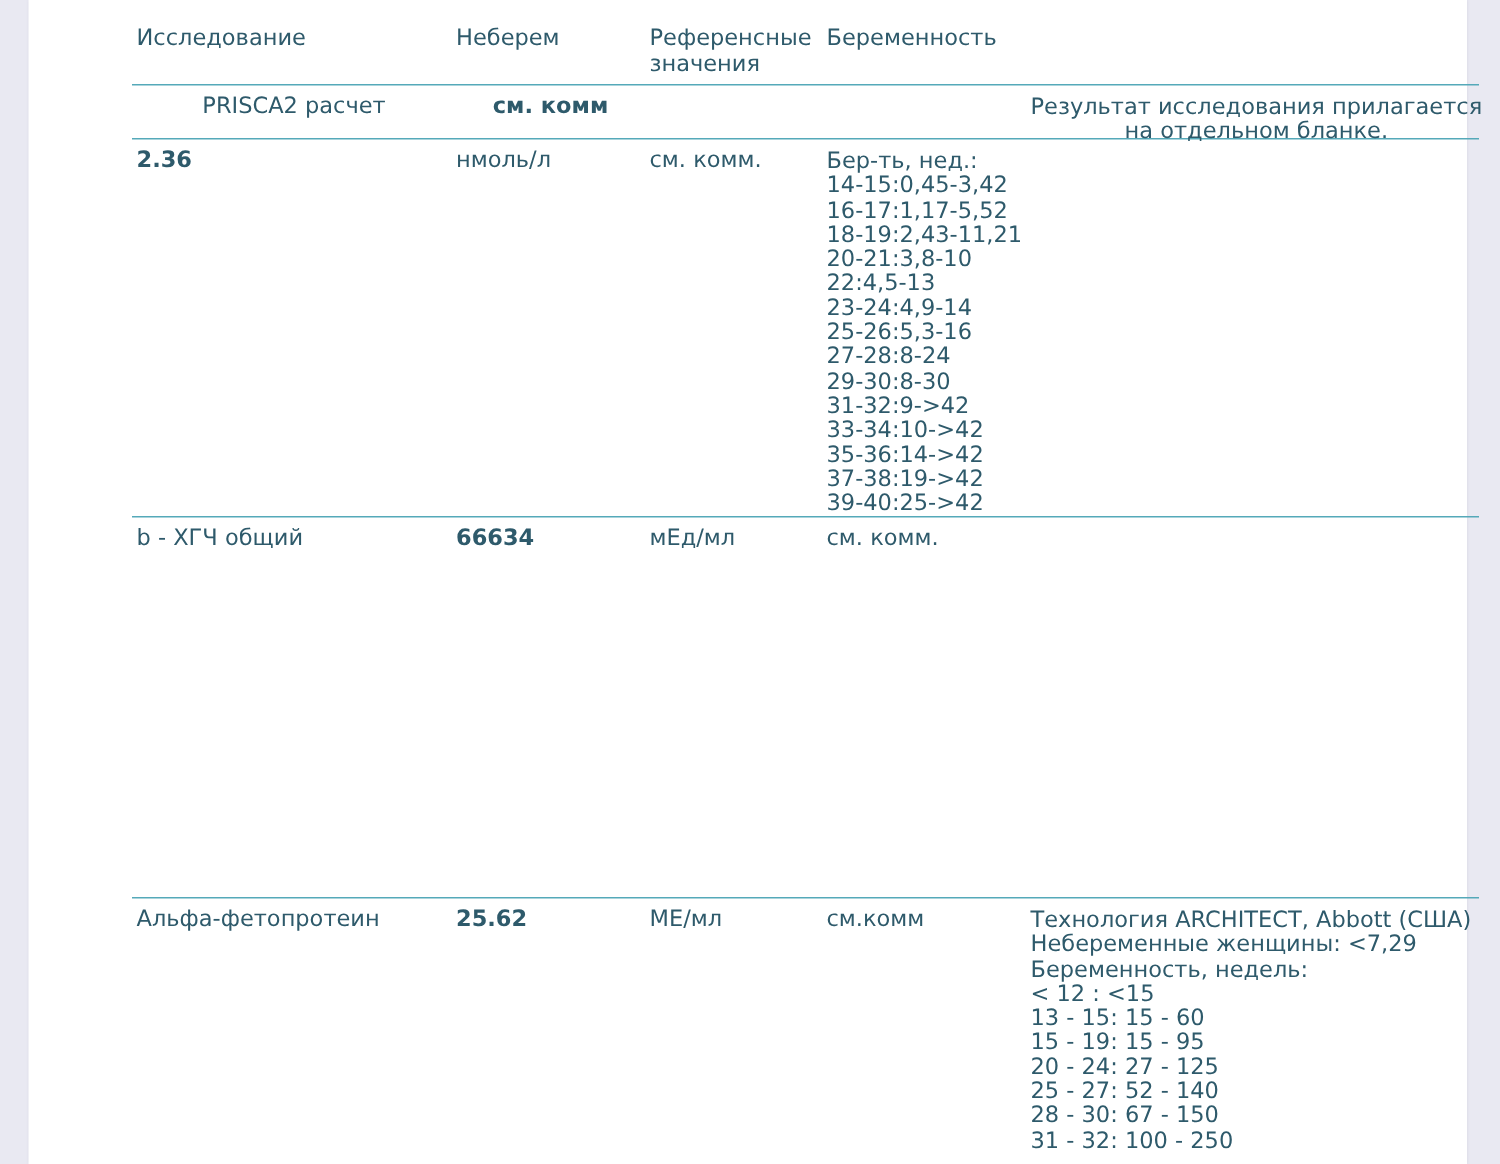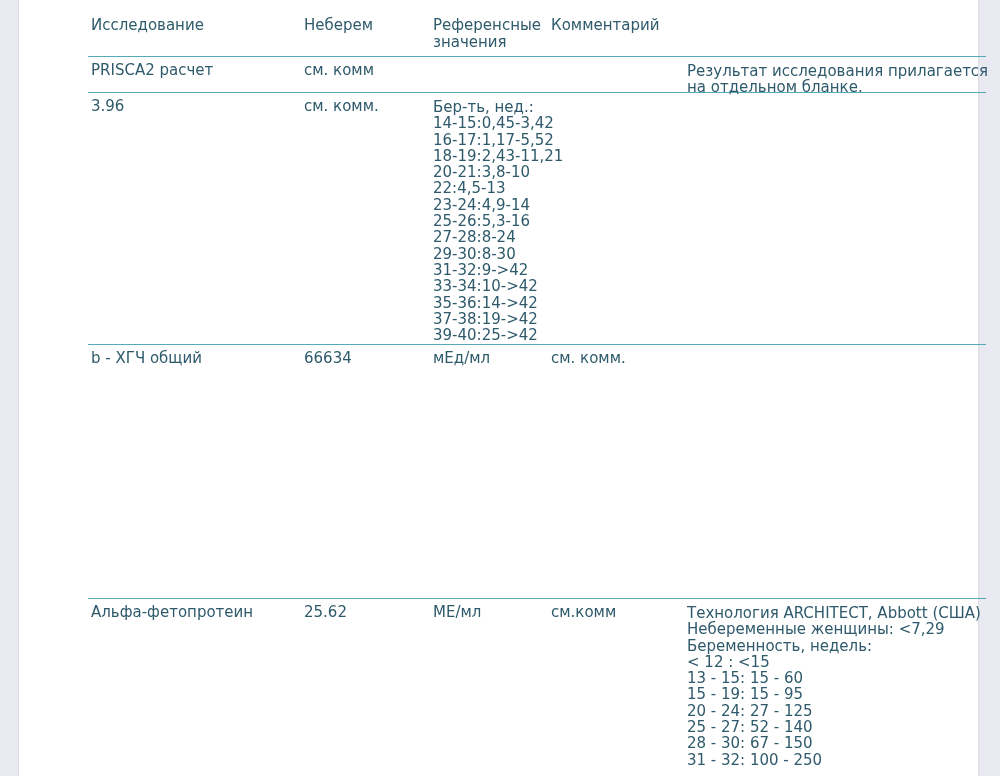--- a/index.html
+++ b/index.html
@@ -34,25 +34,25 @@
     box-sizing: border-box;
   }
   .t-row > div {
     padding: 5px 0 0 3px;
     font-size: 15px;
     line-height: 17px;
     box-sizing: border-box;
   }
   .header-row { height: 44px; }
   .data-row { border-top: 1.5px solid #55a9b9; }
-  .row-0 { height: 36px; }
+  .row-0 { height: 36px; text-align: center; }
   .row-1 { height: 252px; }
   .row-2 { height: 254px; }
   .row-3 { height: 184px; }
-  .cell-result { font-weight: normal; }
+  .cell-result { font-weight: bold; }
   .cell-comment {
     white-space: pre;
     line-height: 16.3px !important;
     padding-top: 6px !important;
   }
   .bottom-line {
     height: 0;
     border-top: 1.5px solid #55a9b9;
   }
 </style>
@@ -60,34 +60,35 @@
 <body>
 
 <div class="viewport">
   <div class="page">
     <div class="table-wrap">
 
       <div class="t-row header-row">
         <div>Исследование</div>
         <div>Неберем</div>
         <div>Референсные значения</div>
-        <div>Комментарий</div>
+        <div>Беременность</div>
       </div>
 
       <div class="t-row data-row row-0">
         <div class="cell-test">PRISCA2 расчет</div>
         <div class="cell-result">см. комм</div>
         <div class="cell-units"></div>
         <div class="cell-reference"></div>
         <div class="cell-comment">Результат исследования прилагается
 на отдельном бланке.</div>
       </div>
 
       <div class="t-row data-row row-1">
-        <div class="cell-result">3.96</div>
+        <div class="cell-result">2.36</div>
+        <div class="cell-units">нмоль/л</div>
         <div class="cell-reference">см. комм.</div>
         <div class="cell-comment">Бер-ть, нед.:
 14-15:0,45-3,42
 16-17:1,17-5,52
 18-19:2,43-11,21
 20-21:3,8-10
 22:4,5-13
 23-24:4,9-14
 25-26:5,3-16
 27-28:8-24

